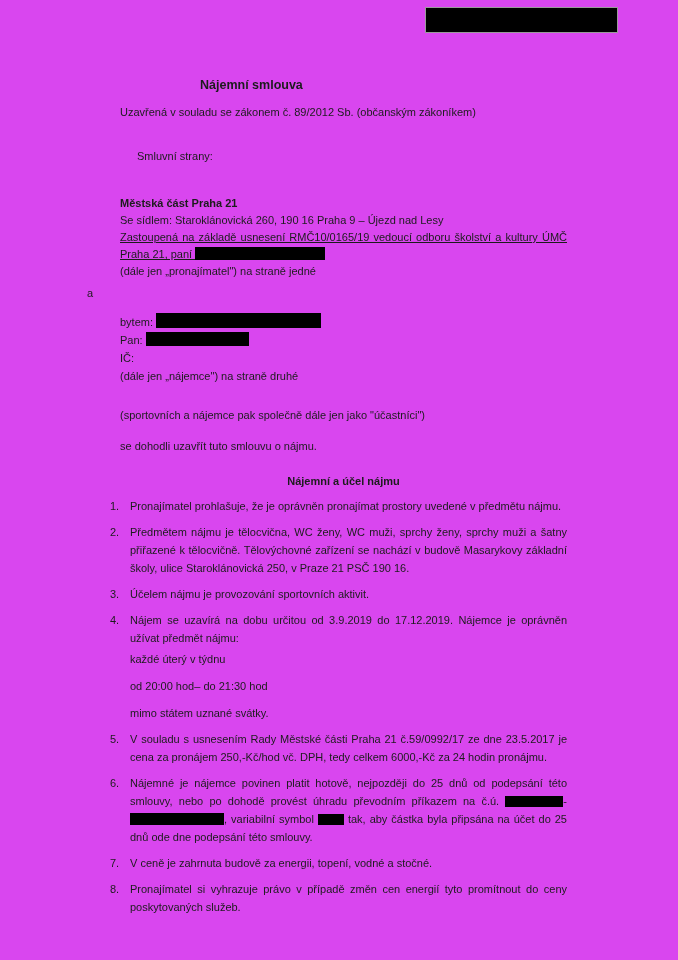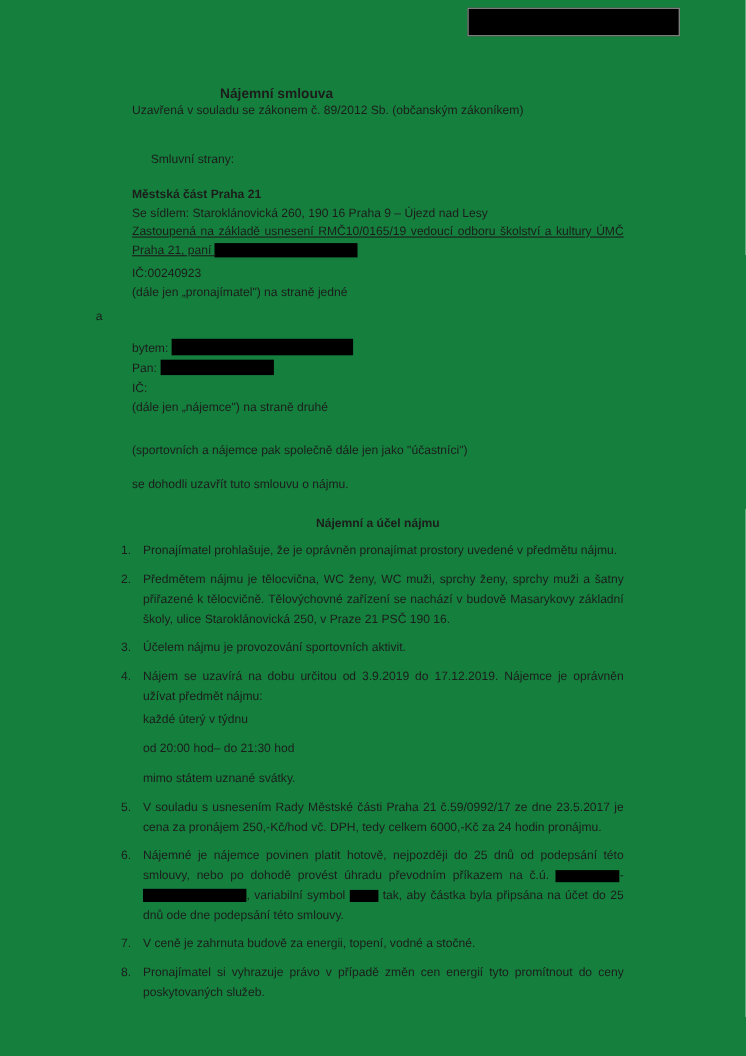--- a/index.html
+++ b/index.html
@@ -6,21 +6,21 @@
   html, body { background: #ffffff; }
   body {
     width: 678px;
     height: 960px;
     font-family: "Liberation Sans", "DejaVu Sans", sans-serif;
   }
   .page {
     position: relative;
     width: 678px;
     height: 960px;
-    background: #15803d;
+    background: #d946ef;
     color: #1c1c1c;
     font-size: 11px;
     overflow: hidden;
   }
   .content {
     position: absolute;
     left: 120px;
     top: 0;
     width: 447px;
   }
@@ -46,25 +46,25 @@
   .red-acc2  { width: 94px;  height: 12px; }
   .red-vs    { width: 26px;  height: 11px; }
 
   .title {
     margin-top: 78px;
     padding-left: 80px;
     font-size: 12.5px;
     font-weight: bold;
     line-height: 14px;
   }
-  .subtitle { margin-top: 2px; line-height: 14px; }
+  .subtitle { margin-top: 13px; line-height: 14px; }
   .parties-label { margin-top: 30px; line-height: 14px; margin-left: 17px; }
 
   .landlord { line-height: 17px; }
-  .landlord-name { margin-top: 17px; font-weight: bold; }
+  .landlord-name { margin-top: 32px; font-weight: bold; }
   .landlord-represented { text-align: justify; text-decoration: underline; }
   .landlord-ic { margin-top: 4px; }
 
   .conj { margin-top: 5px; margin-left: -33px; line-height: 17px; }
 
   .tenant { margin-top: 11px; line-height: 18px; }
 
   .joint { margin-top: 22px; line-height: 17px; }
   .conclude { margin-top: 14px; line-height: 17px; }
 
@@ -99,21 +99,20 @@
     <div class="title">Nájemní smlouva</div>
 
     <div class="subtitle">Uzavřená v souladu se zákonem č. 89/2012 Sb. (občanským zákoníkem)</div>
 
     <div class="parties-label">Smluvní strany:</div>
 
     <div class="landlord">
       <div class="landlord-name">Městská část Praha 21</div>
       <div>Se sídlem: Staroklánovická 260, 190 16 Praha 9 – Újezd nad Lesy</div>
       <div class="landlord-represented"><span>Zastoupená na základě usnesení RMČ10/0165/19 vedoucí odboru školství a kultury ÚMČ Praha 21, paní </span><span class="red red-rep"></span></div>
-      <div class="landlord-ic">IČ:00240923</div>
       <div>(dále jen „pronajímatel") na straně jedné</div>
     </div>
 
     <div class="conj">a</div>
 
     <div class="tenant">
       <div><span>bytem:</span><span class="red red-bytem"></span></div>
       <div><span>Pan:</span><span class="red red-pan"></span></div>
       <div>IČ:</div>
       <div>(dále jen „nájemce") na straně druhé</div>

